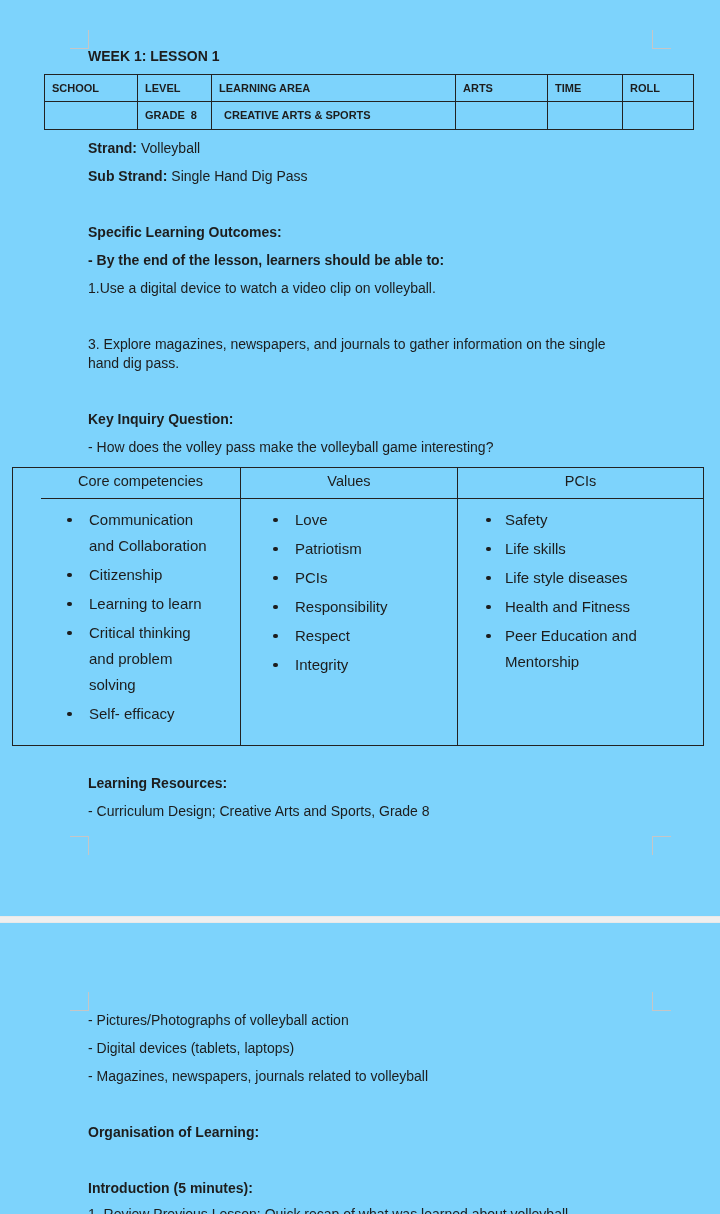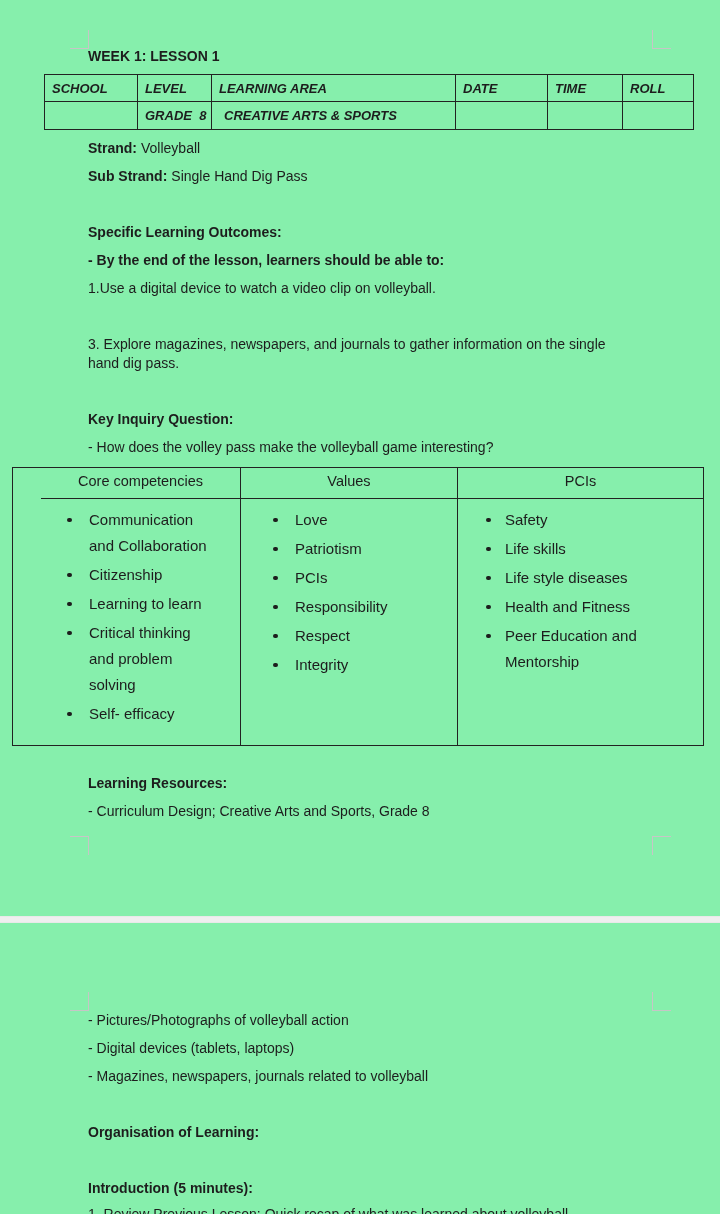--- a/index.html
+++ b/index.html
@@ -1,17 +1,17 @@
 <!DOCTYPE html>
 <html><head>
 <meta charset="utf-8">
 <style>
   html,body{margin:0;padding:0;background:#ffffff;}
   .screen{
-    position:relative;width:720px;height:1214px;background:#86efac;overflow:hidden;
+    position:relative;width:720px;height:1214px;background:#7dd3fc;overflow:hidden;
     font-family:"Liberation Sans", sans-serif;color:#1d1d1d;
   }
   
   .line{position:absolute;left:88px;font-size:14px;line-height:19px;white-space:nowrap;}
   .wrap{white-space:normal;}
   .b{font-weight:700;}
   .lbl{font-weight:700;margin-right:4px;}
 
   
   .mk{position:absolute;width:18px;height:18px;color:#c6c6c6;}
@@ -22,21 +22,21 @@
 
   
   .t1{
     position:absolute;left:44px;top:74px;width:650px;
     border:1.5px solid #222;display:grid;
     grid-template-columns:92px 74px 244px 92px 75px 1fr;
     grid-auto-rows:27px;box-sizing:border-box;
   }
   .t1 .c{
     border-left:1px solid #222;line-height:27px;padding-left:7px;
-    font-weight:700;font-size:13px;white-space:pre;overflow:hidden;font-style:italic;
+    font-weight:700;font-size:11px;white-space:pre;overflow:hidden;
   }
   .t1 .c.first{border-left:none;}
   .t1 .hdr{border-bottom:1px solid #222;}
   .t1 .pad12{padding-left:12px;}
 
   
   .t2{
     position:absolute;left:12px;top:467px;width:692px;height:279px;
     border:1.5px solid #222;display:grid;
     grid-template-columns:199px 217px 1fr;
@@ -77,21 +77,21 @@
   <div class="mk mk-tr" style="left:652px;top:30px;"></div>
   <div class="mk mk-bl" style="left:70px;top:836px;"></div>
   <div class="mk mk-br" style="left:652px;top:836px;"></div>
 
   <div class="line b" style="top:47px;">WEEK 1: LESSON 1</div>
 
   <div class="t1">
     <div class="c hdr first">SCHOOL</div>
     <div class="c hdr">LEVEL</div>
     <div class="c hdr">LEARNING AREA</div>
-    <div class="c hdr">DATE</div>
+    <div class="c hdr">ARTS</div>
     <div class="c hdr">TIME</div>
     <div class="c hdr">ROLL</div>
     <div class="c first"></div>
     <div class="c">GRADE  8</div>
     <div class="c pad12">CREATIVE ARTS &amp; SPORTS</div>
     <div class="c"></div>
     <div class="c"></div>
     <div class="c"></div>
   </div>
 

